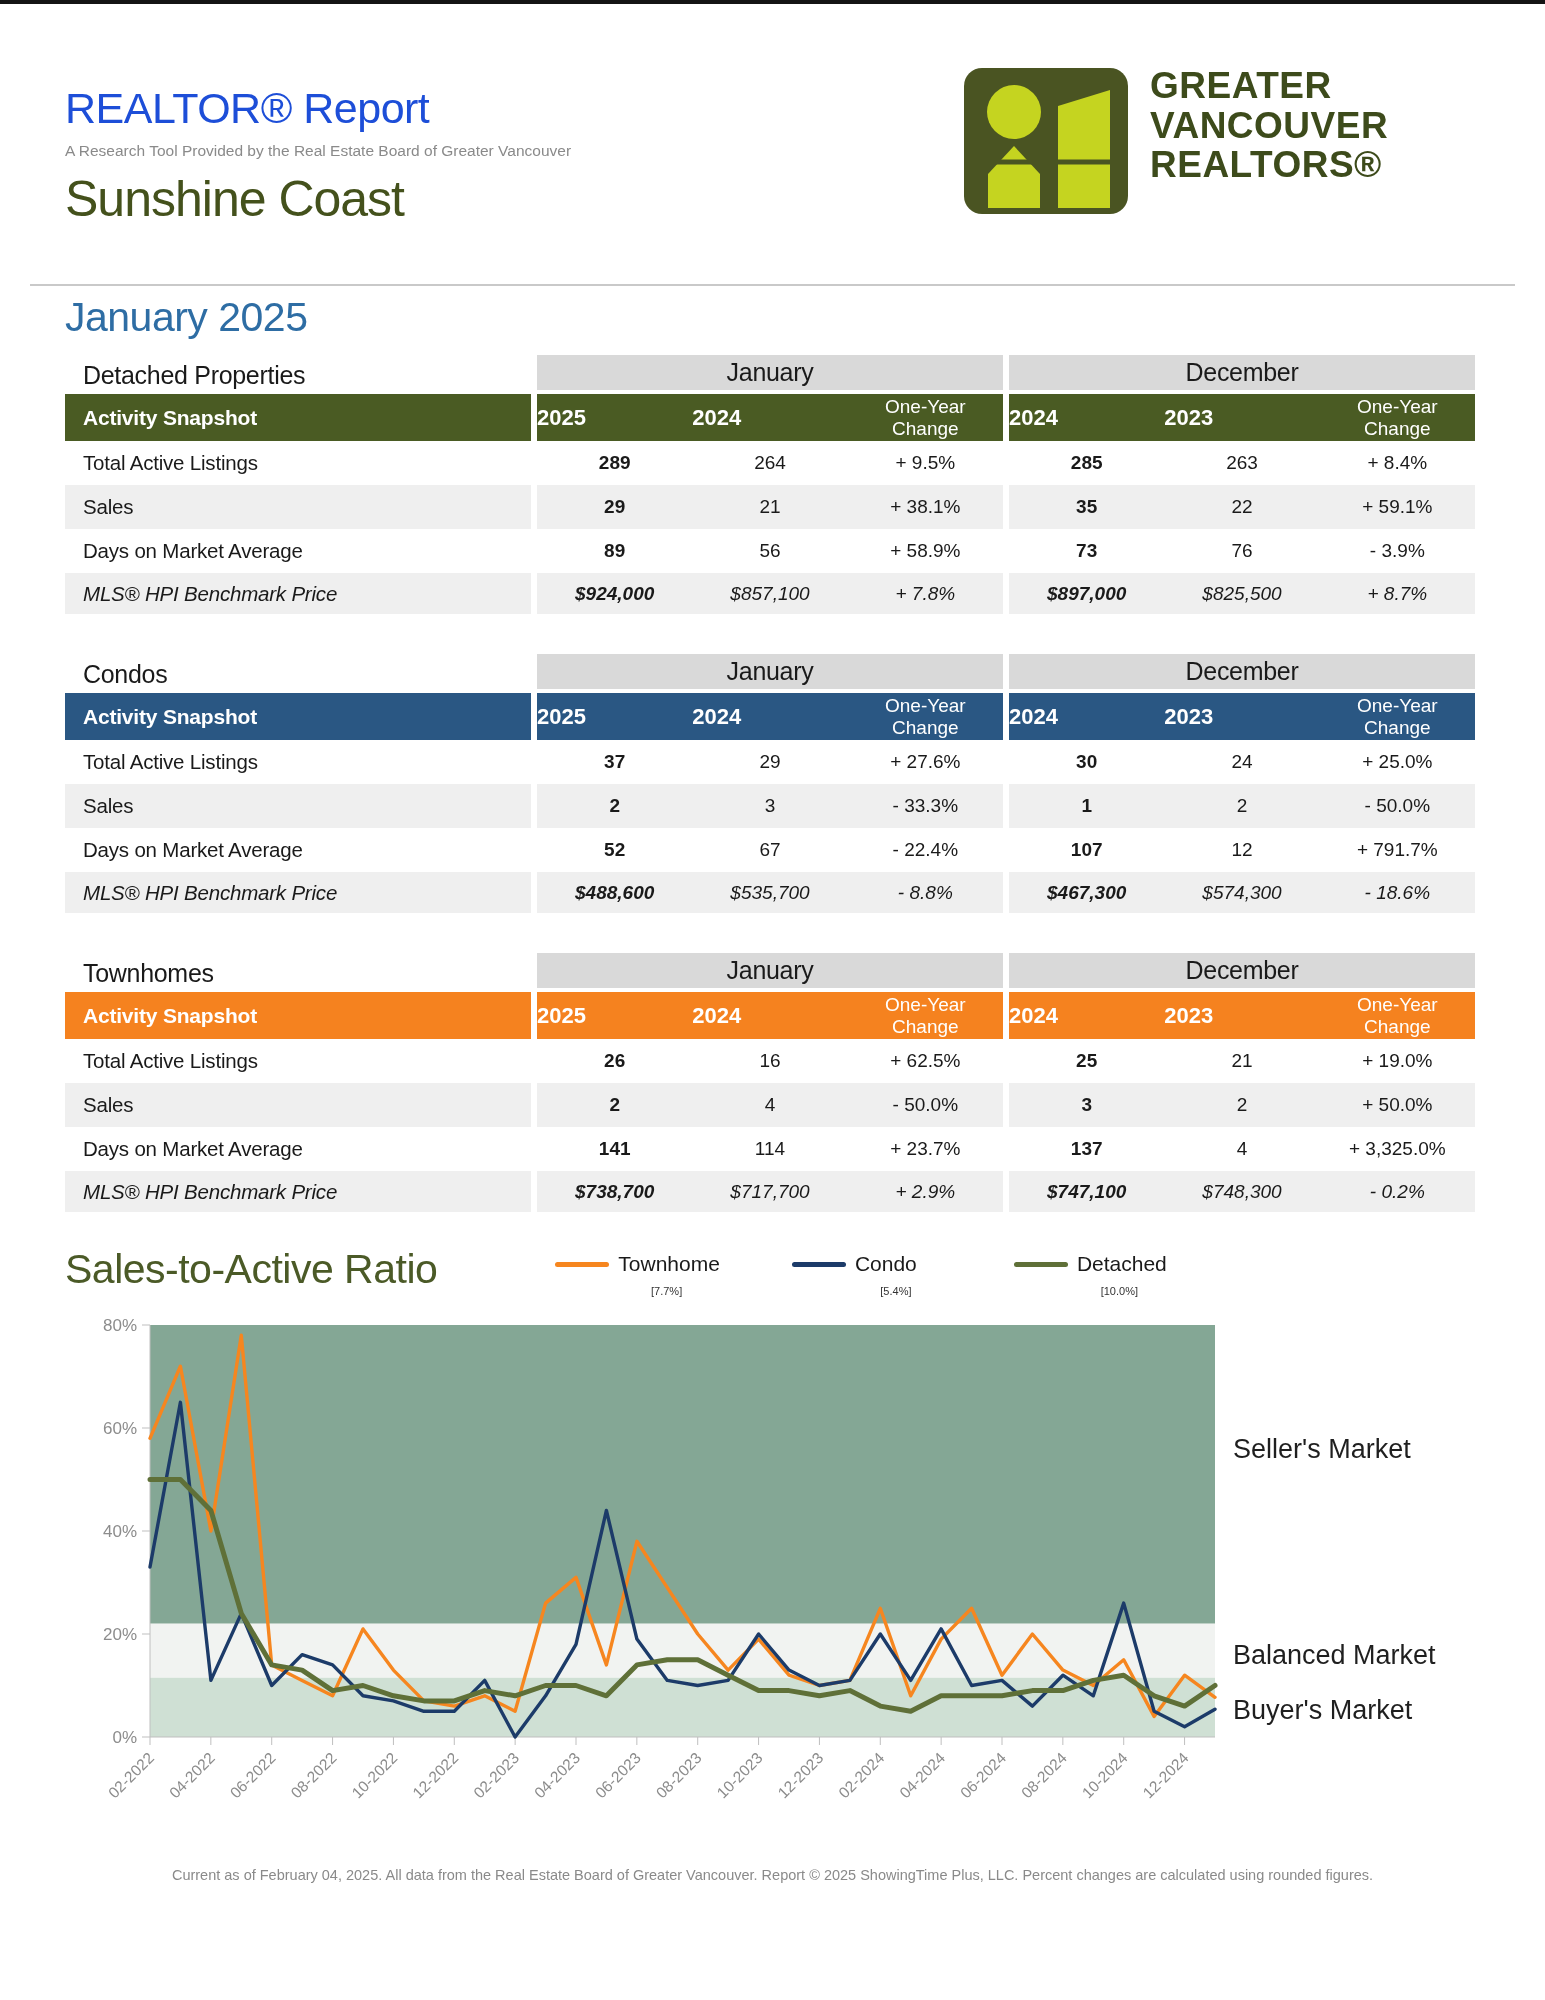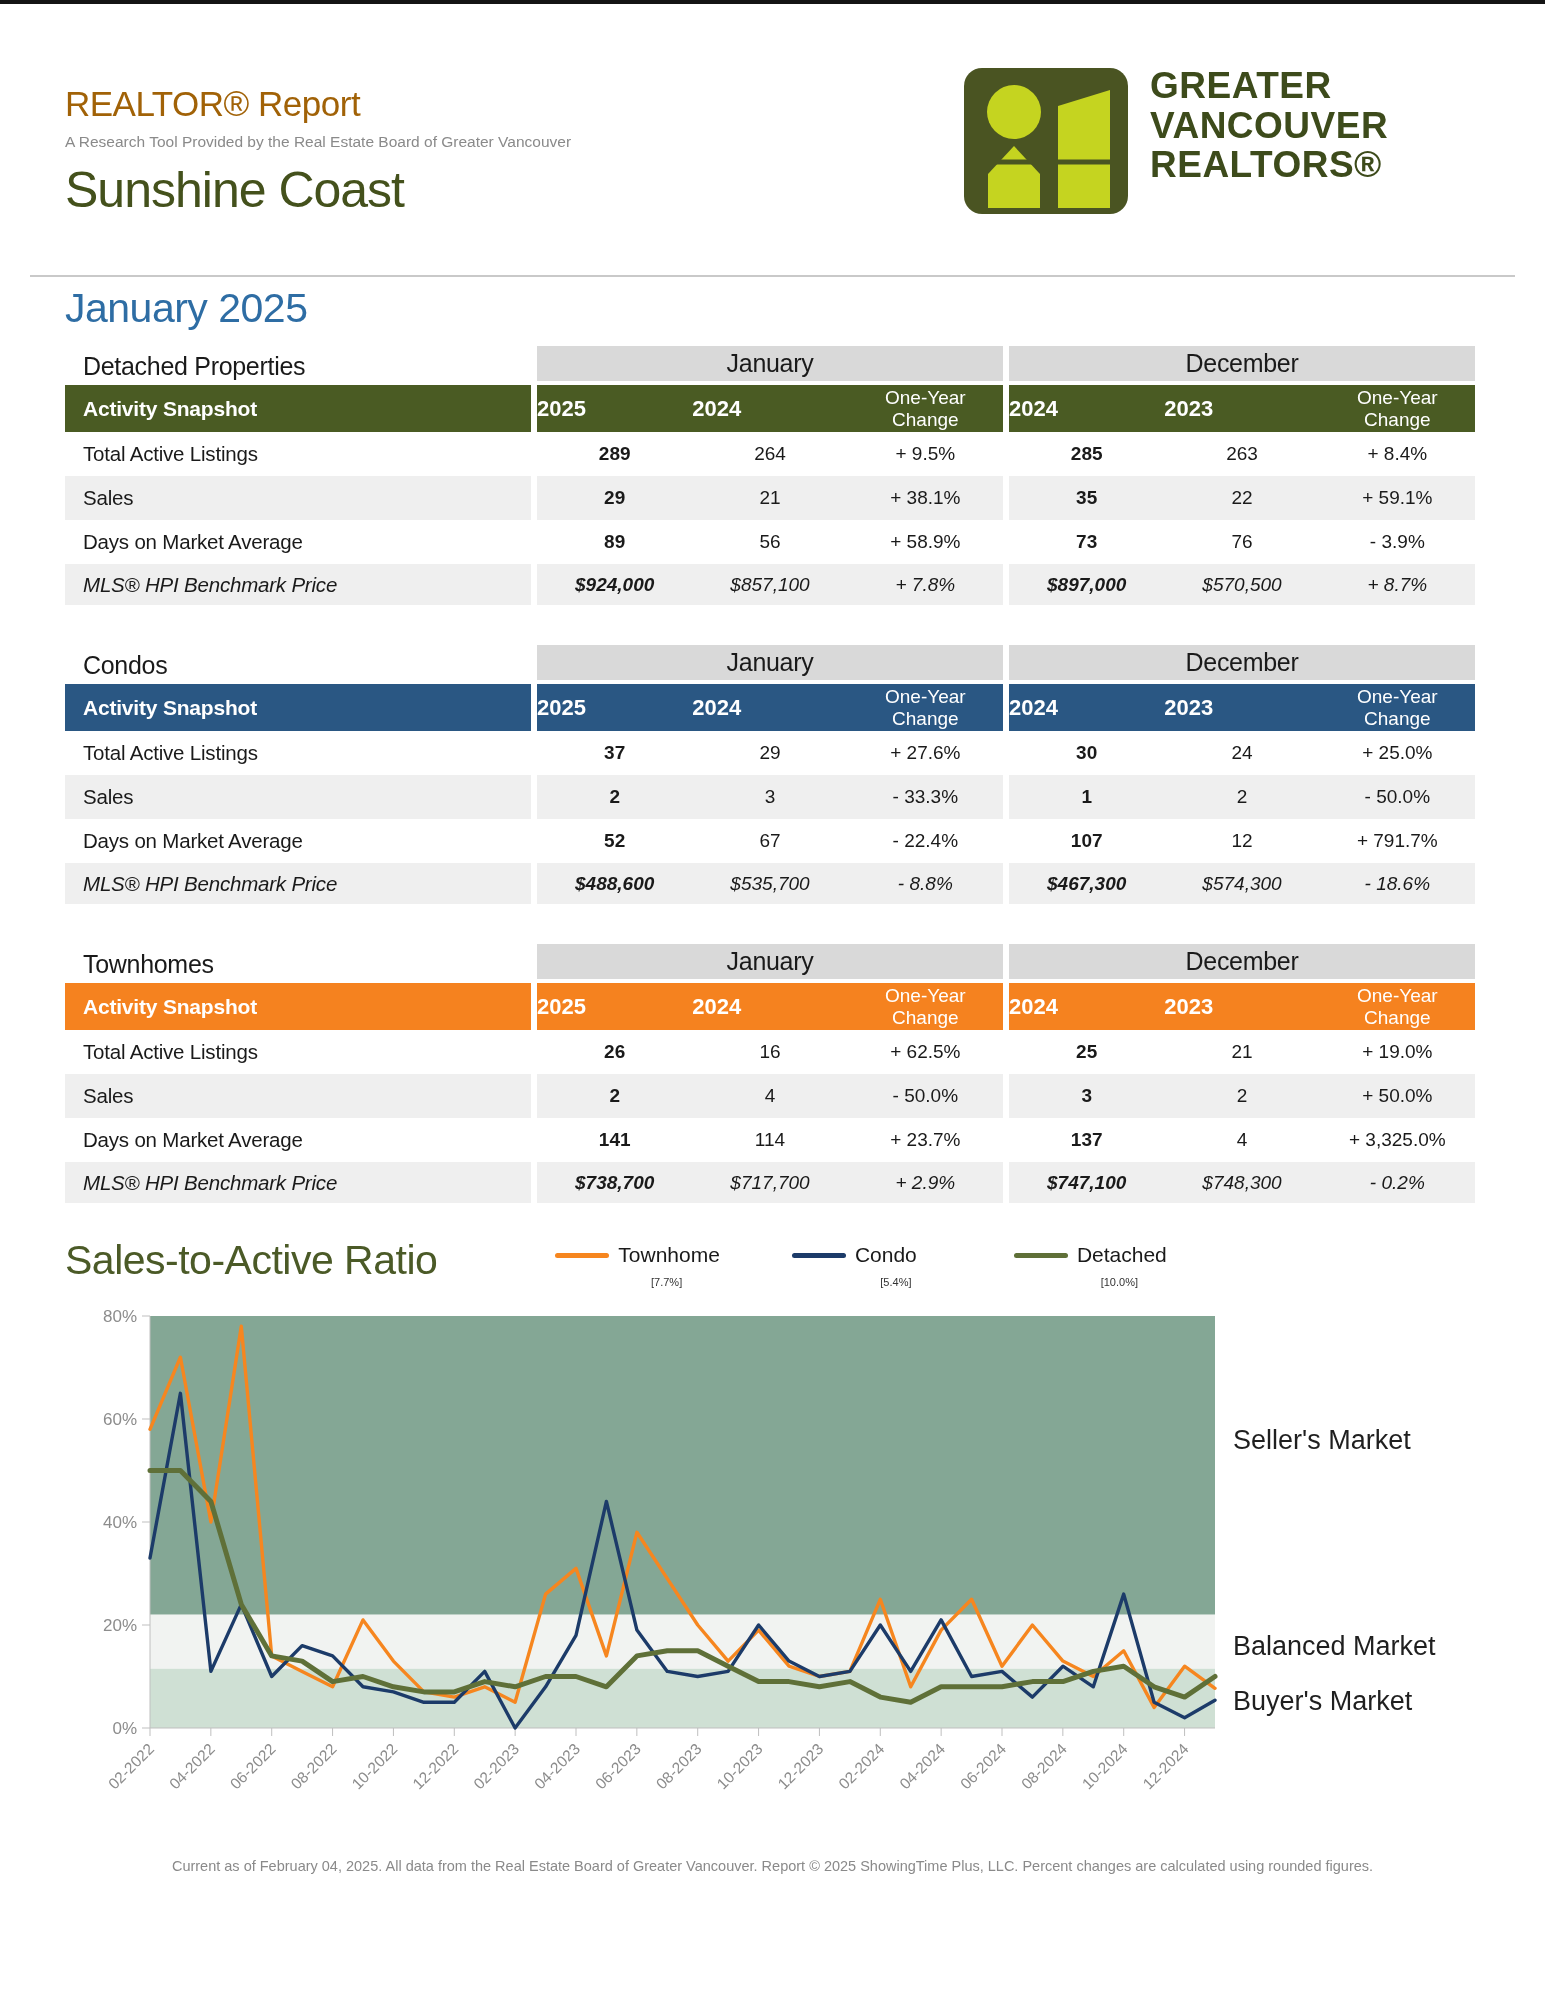--- a/index.html
+++ b/index.html
@@ -3,21 +3,21 @@
 <meta charset="utf-8">
 <style>
   html,body{margin:0;padding:0;background:#fff;}
   .page{
     position:relative;width:1545px;height:2000px;margin:0 auto;background:#fff;
     font-family:"Liberation Sans", sans-serif;color:#1a1a1a;overflow:hidden;
     border-top:4px solid #141414;box-sizing:border-box;
   }
   
   .header{position:relative;padding:80px 0 0 65px;}
-  .report-title{font-size:35px;color:#a16207;letter-spacing:-0.5px;}
+  .report-title{font-size:43px;color:#1d4ed8;letter-spacing:-0.5px;}
   .report-sub{margin-top:9px;font-size:15.5px;color:#8a8a8a;}
   .area-title{margin-top:10px;font-size:50px;color:#44511c;letter-spacing:-1px;}
   .logo-wrap{position:absolute;top:62px;left:962px;display:flex;gap:20px;align-items:flex-start;}
   .logo-text{font-size:37px;font-weight:800;color:#3d4b1b;line-height:1.07;letter-spacing:0.5px;}
   .rule{height:2px;background:#c9c9c9;margin:56px 30px 0 30px;}
   .month-title{margin:8px 0 0 65px;font-size:41px;color:#2e6da4;letter-spacing:-0.5px;}
 
   
   .tables{margin:14px 0 0 65px;width:1410px;}
   .tbl{margin-top:40px;}
@@ -144,21 +144,21 @@
         </div>
         <div class="trow drow striped last">
           <div class="row-label">MLS® HPI Benchmark Price</div>
           <div class="group">
             <span class="v0">$924,000</span>
             <span class="v1">$857,100</span>
             <span class="v2">+ 7.8%</span>
           </div>
           <div class="group">
             <span class="v0">$897,000</span>
-            <span class="v1">$570,500</span>
+            <span class="v1">$825,500</span>
             <span class="v2">+ 8.7%</span>
           </div>
         </div>
       </section>
       <section class="tbl">
         <div class="trow tbl-top">
           <div class="sec-title">Condos</div>
           <div class="band">January</div>
           <div class="band">December</div>
         </div>

